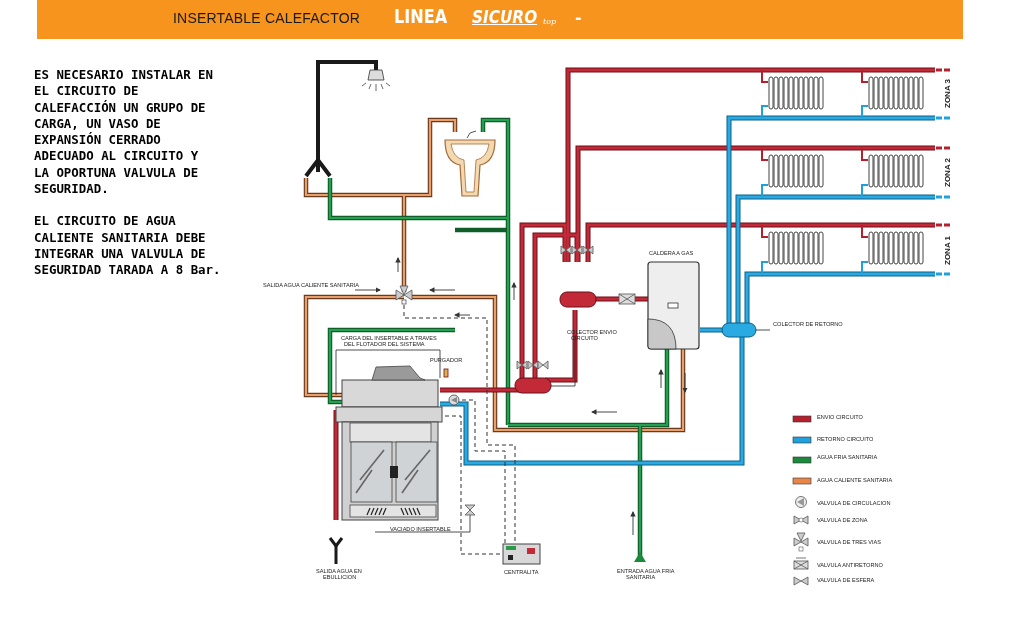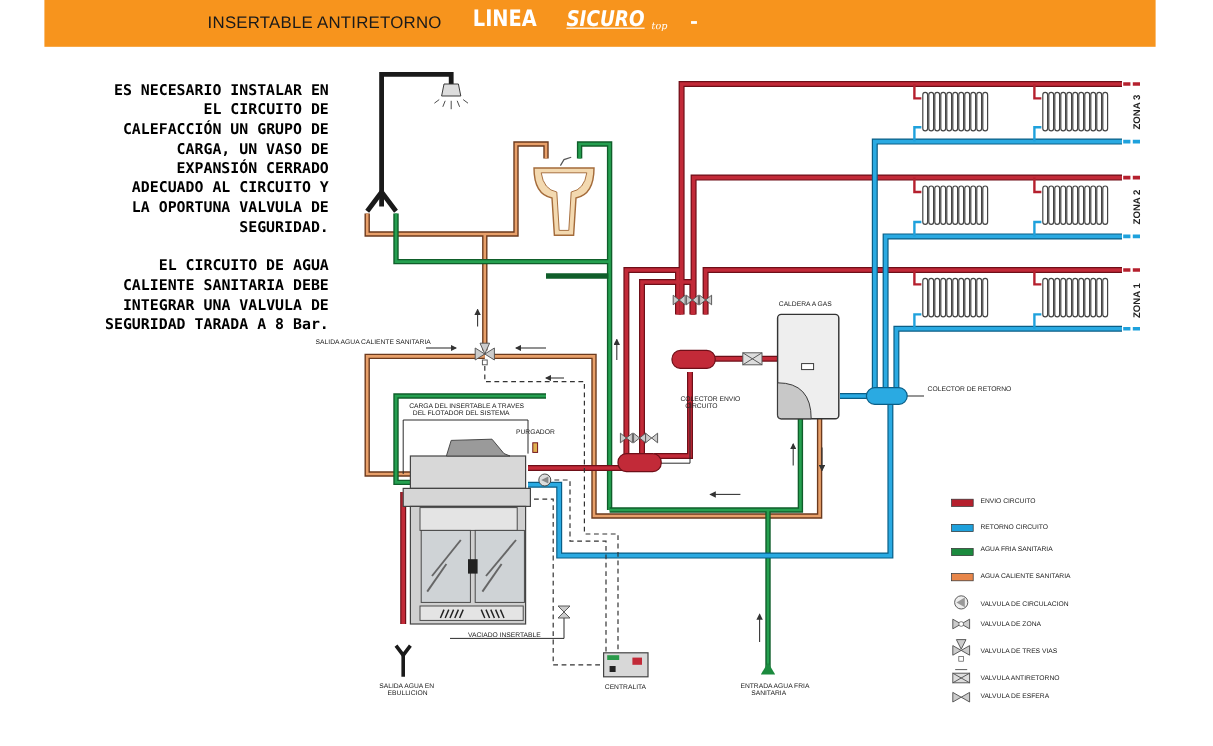--- a/index.html
+++ b/index.html
@@ -4,31 +4,31 @@
 <style>
   html, body { margin:0; padding:0; background:#ffffff; }
   body { width:1011px; height:622px; position:relative; overflow:hidden; font-family:"DejaVu Sans", sans-serif; }
   .header { position:absolute; left:37px; top:0; width:926px; height:39px; background:#f7941d; }
   .header-sub { position:absolute; left:173px; top:10px; font-family:"Liberation Sans", sans-serif; font-size:14px; color:#1a1a1a; letter-spacing:0.2px; }
   .header-brand { position:absolute; left:394px; top:5px; font-family:"DejaVu Sans", sans-serif; font-weight:bold; font-size:19px; color:#ffffff; transform:scaleX(0.85); transform-origin:left; }
   .header-sicuro { position:absolute; left:472px; top:6px; font-family:"DejaVu Sans", sans-serif; font-weight:bold; font-style:italic; font-size:18px; color:#ffffff; text-decoration:underline; transform:scaleX(0.85); transform-origin:left; }
   .header-top { position:absolute; left:543px; top:17px; font-style:italic; font-size:8px; color:#ffffff; font-family:"DejaVu Serif", serif; }
   .header-dash { position:absolute; left:575px; top:8px; font-weight:bold; font-size:16px; color:#ffffff; }
   .notes { position:absolute; left:34px; top:67px; width:240px; font-family:"DejaVu Sans Mono", monospace; font-weight:bold; font-size:12.4px; line-height:16.3px; color:#000; }
-  .notes p { margin:0 0 16px 0; white-space:pre-line;text-align:right; }
+  .notes p { margin:0 0 16px 0; white-space:pre-line; }
   svg { position:absolute; left:0; top:0; }
   .lbl { font-family:"Liberation Sans", sans-serif; font-size:5.6px; fill:#222; }
   .zone { font-family:"Liberation Sans", sans-serif; font-weight:bold; font-size:8px; fill:#222; }
   .leg { font-family:"Liberation Sans", sans-serif; font-size:5.6px; fill:#222; }
 </style>
 </head>
 <body>
 
 <div class="header"></div>
-<div class="header-sub">INSERTABLE ANTIRETORNO</div>
+<div class="header-sub">INSERTABLE CALEFACTOR</div>
 <div class="header-brand">LINEA</div>
 <div class="header-sicuro">SICURO</div>
 <div class="header-top">top</div>
 <div class="header-dash">-</div>
 
 <div class="notes">
   <p>ES NECESARIO INSTALAR EN
 EL CIRCUITO DE
 CALEFACCIÓN UN GRUPO DE
 CARGA, UN VASO DE

